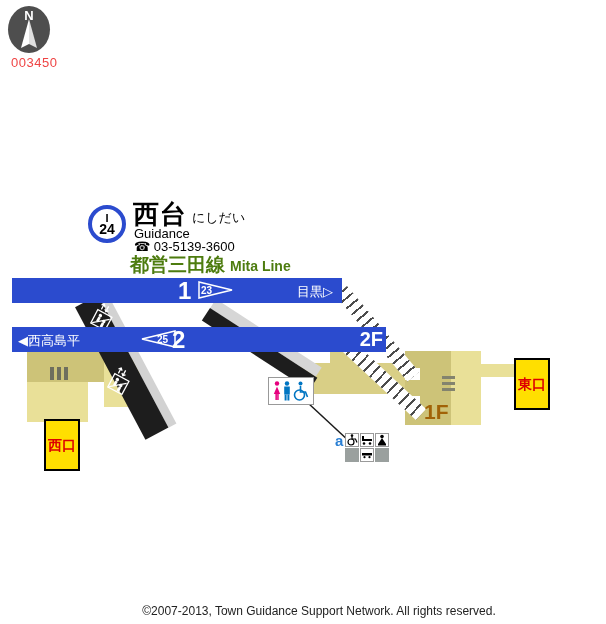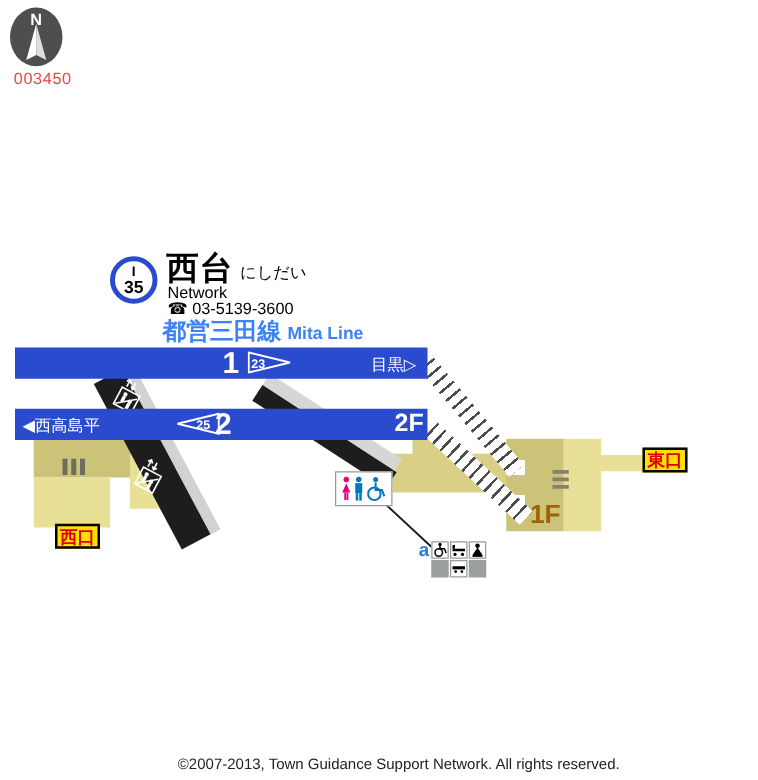--- a/index.html
+++ b/index.html
@@ -14,21 +14,21 @@
 
   
   #line-symbol{left:88px;top:205px;width:30px;height:30px;border:4px solid #2b4bce;border-radius:50%;
                background:#fff;display:flex;flex-direction:column;align-items:center;justify-content:center;}
   #line-symbol .l{font-size:11px;font-weight:bold;line-height:10px;}
   #line-symbol .n{font-size:14px;font-weight:bold;line-height:13px;}
   #st-name{left:133px;top:197px;font-size:26px;font-weight:bold;letter-spacing:1px;}
   #st-kana{left:192px;top:209px;font-size:13px;}
   #st-en{left:134px;top:226px;font-size:13px;}
   #st-tel{left:134px;top:239px;font-size:13px;}
-  #line-name{left:130px;top:252px;font-size:19px;font-weight:bold;color:#3b82f6;}
+  #line-name{left:130px;top:252px;font-size:19px;font-weight:bold;color:#4d7c0f;}
   #line-name .en{font-size:14px;font-weight:bold;margin-left:5px;}
 
   
   .beige-d{background:#cdc378;}
   .beige-l{background:#e9e098;}
   .beige-m{background:#d9cf86;}
   .z1{z-index:1;} .z2{z-index:2;} .z3{z-index:3;} .z4{z-index:4;} .z5{z-index:5;} .z6{z-index:6;}
 
   
   .band{transform-origin:0 0;}
@@ -39,36 +39,36 @@
   .esc-icon{width:20px;height:28px;transform-origin:center;transform:rotate(28deg);}
 
   
   .stairs{transform-origin:0 0;background-color:#fff;
           background-image:repeating-linear-gradient(90deg,#4c4c4c 0 2px,rgba(0,0,0,0) 2px 8px);}
   #stairs-upper{left:347px;top:286px;width:112px;height:15px;transform:rotate(50deg);}
   #stairs-lower{left:350px;top:338px;width:104px;height:15px;transform:rotate(43deg);}
 
   
   .bar{background:#2b4bce;height:25px;width:330px;left:12px;color:#fff;}
-  #bar1{top:278px;} #bar2{top:327px;}
+  #bar1{top:278px;} #bar2{top:327px;padding-left:44px;}
   .bar .num{position:absolute;font-size:24px;font-weight:bold;top:-1px;}
   .bar .dir{position:absolute;font-size:13px;top:5px;white-space:nowrap;}
   .bar .flag{position:absolute;top:3px;}
   #floor-2f{position:absolute;right:3px;top:1px;font-size:20px;font-weight:bold;color:#fff;}
   #floor-1f{left:424px;top:400px;font-size:21px;font-weight:bold;color:#a16207;}
 
   
   #gate-west{left:50px;top:367px;display:flex;gap:3px;}
   #gate-west i{display:block;width:4px;height:13px;background:#6e6e5e;}
   #gate-east{left:442px;top:376px;display:flex;flex-direction:column;gap:3px;}
   #gate-east i{display:block;width:13px;height:3px;background:#83836e;}
 
   
   .exit{background:#ffdf00;border:2px solid #000;color:#dd0000;font-size:14px;font-weight:bold;
-        padding:0 2px;line-height:16px;white-space:nowrap;}
+        padding:16px 2px;line-height:16px;white-space:nowrap;}
   #exit-west{left:44px;top:419px;}
   #exit-east{left:514px;top:358px;}
   #east-dest{left:520px;top:381px;font-size:13.5px;line-height:18px;white-space:nowrap;}
 
   
   #restroom{left:268px;top:377px;width:44px;height:26px;background:#fff;border:1px solid #999;
             display:flex;align-items:center;justify-content:center;}
   #legend{left:335px;top:433px;display:flex;align-items:flex-start;}
   #legend .a{color:#2a7fd4;font-size:15px;font-weight:bold;margin-right:2px;line-height:16px;}
   #legend-grid{display:grid;grid-template-columns:repeat(3,14px);grid-auto-rows:14px;gap:1px;background:#fff;}
@@ -88,25 +88,25 @@
     <div class="n">N</div>
     <svg class="abs" style="left:0;top:0" width="42" height="47" viewBox="0 0 42 47">
       <polygon points="21,13 13,42 21,38" fill="#ffffff"></polygon>
       <polygon points="21,13 29,42 21,38" fill="#e0e0e0"></polygon>
     </svg>
   </div>
   <div class="abs" id="map-code">003450</div>
 
   <div class="abs z5" id="line-symbol">
     <span class="l">I</span>
-    <span class="n">35</span>
+    <span class="n">24</span>
   </div>
   <div class="abs" id="st-name">西台</div>
   <div class="abs" id="st-kana">にしだい</div>
-  <div class="abs" id="st-en">Network</div>
+  <div class="abs" id="st-en">Guidance</div>
   <div class="abs" id="st-tel">☎ 03-5139-3600</div>
   <div class="abs" id="line-name">
     <span>都営三田線</span><span class="en">Mita Line</span>
   </div>
 
   <div class="abs z1 beige-d" style="left:27px;top:352px;width:86px;height:30px;"></div>
   <div class="abs z1 beige-l" style="left:27px;top:382px;width:61px;height:40px;"></div>
   <div class="abs z1 beige-l" style="left:104px;top:358px;width:36px;height:49px;"></div>
   <div class="abs z1 beige-m" style="left:330px;top:352px;width:26px;height:12px;"></div>
   <div class="abs z1 beige-m" style="left:300px;top:363px;width:120px;height:31px;"></div>

